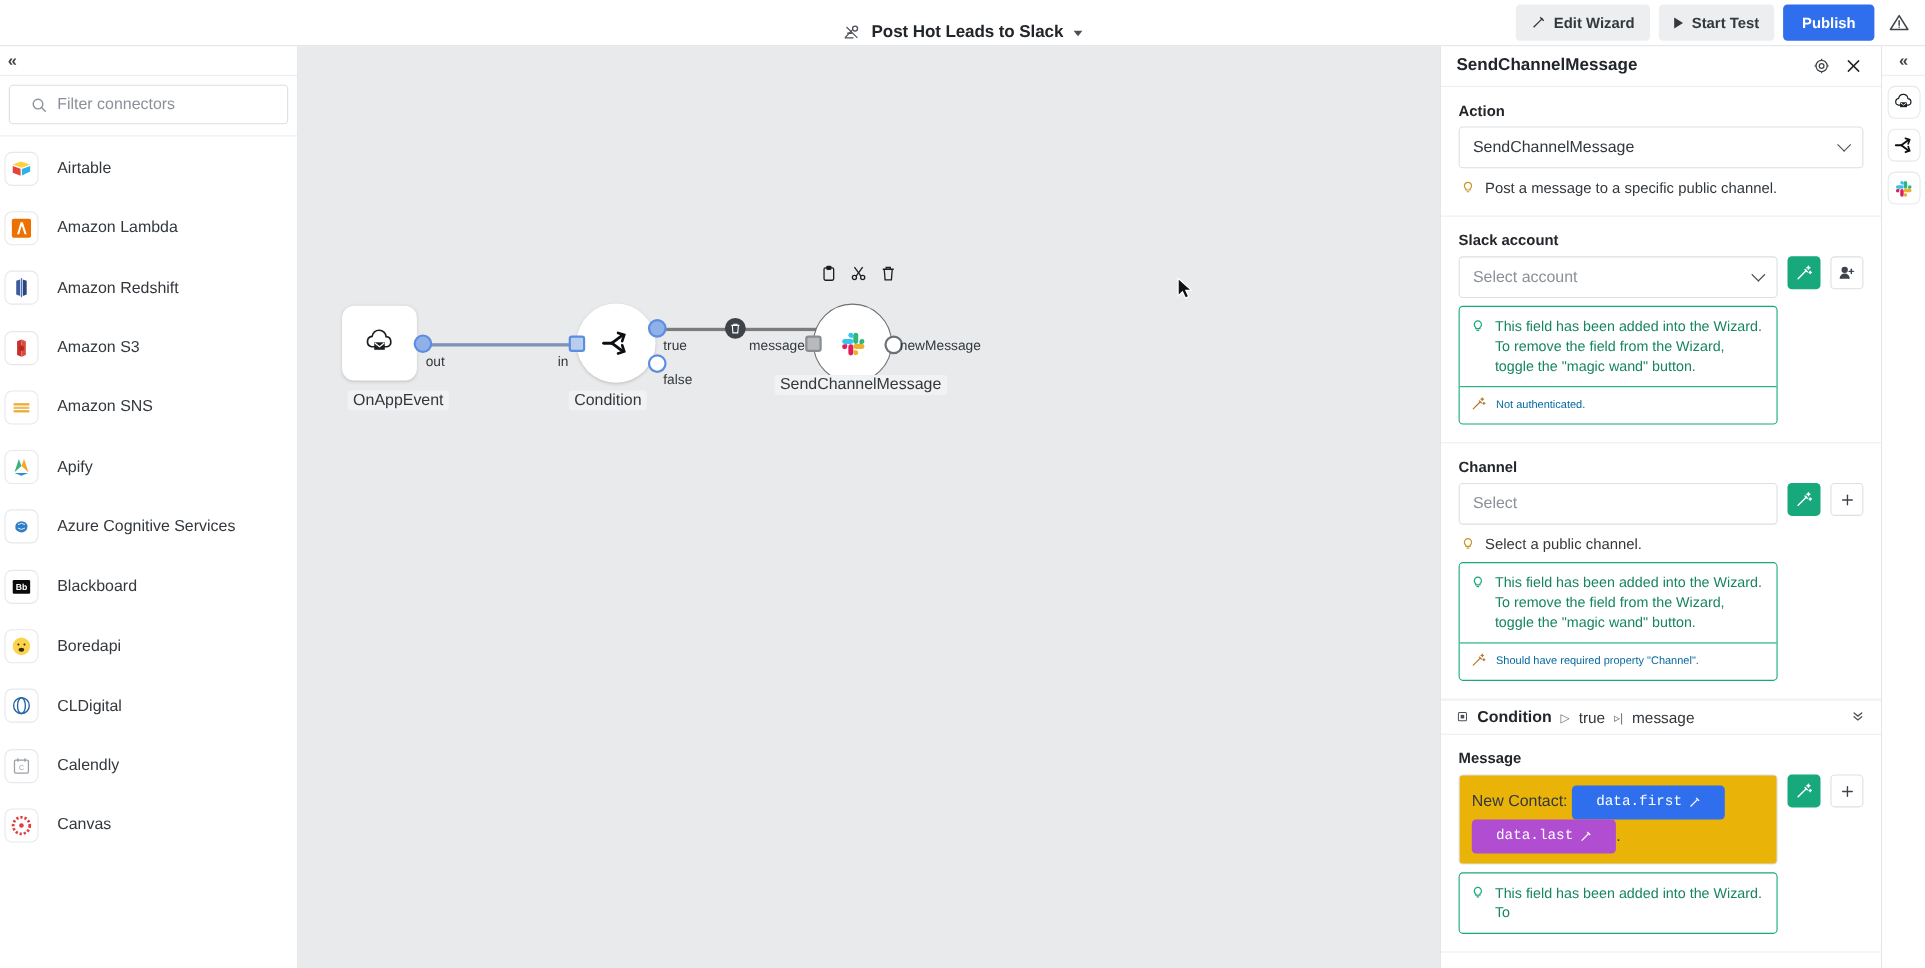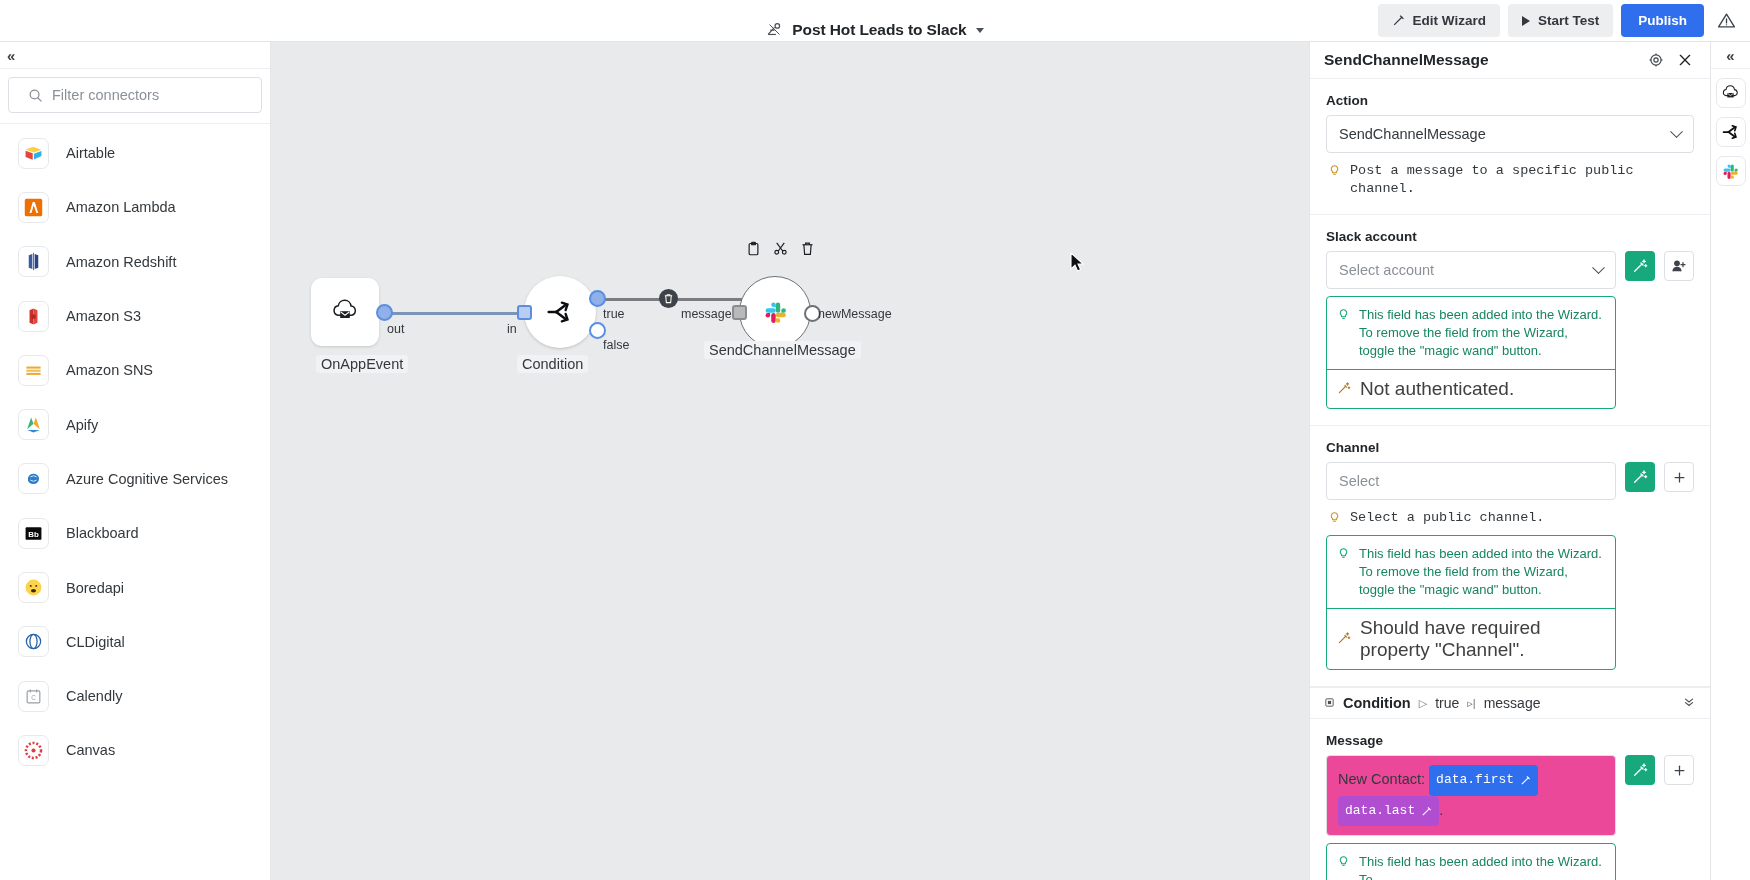--- a/index.html
+++ b/index.html
@@ -55,21 +55,21 @@
     height: 36px; border: 1px solid #dcdfe3; border-radius: 4px;
     display: flex; align-items: center; gap: 9px; padding: 0 19px; background: #fff;
   }
   .sb-search input {
     flex: 1; border: none; outline: none; font-size: 14.5px; color: #33383d;
     font-family: "Liberation Sans", sans-serif; background: transparent;
   }
   .sb-search input::placeholder { color: #8b9198; }
   .sb-list { flex: 1; overflow: hidden; padding-top: 2px; }
   .sb-item {
-    height: 54.3px; display: flex; align-items: center; gap: 17px; padding-left: 18px; cursor: pointer;
+    height: 54.3px; display: flex; align-items: center; gap: 17px; padding-left: 4px; cursor: pointer;
   }
   .sb-icon {
     width: 31px; height: 31px; border: 1px solid #e6e8eb; border-radius: 7px; background: #fff;
     display: flex; align-items: center; justify-content: center; flex: 0 0 31px;
   }
   .sb-label { font-size: 14.5px; color: #33383d; }
 
   
   .canvas {
     position: absolute; top: 42px; left: 271px; width: 1039px; height: 838px;
@@ -124,50 +124,50 @@
   .select-box {
     height: 38px; border: 1px solid #dcdfe3; border-radius: 4px; background: #fff;
     display: flex; align-items: center; padding: 0 12px; font-size: 14.5px; color: #33383d; cursor: pointer;
   }
   .select-box .ph { color: #8b9198; }
   .select-box .val { flex: 1; }
   .chev {
     width: 9px; height: 9px; border-right: 1.6px solid #4a5057; border-bottom: 1.6px solid #4a5057;
     transform: rotate(45deg) translate(-2px,-2px);
   }
-  .hint { display: flex; gap: 9px; align-items: flex-start; margin-top: 9px; padding-left: 2px; font-family: Liberation Mono, monospace; }
+  .hint { display: flex; gap: 9px; align-items: flex-start; margin-top: 9px; padding-left: 2px; }
   .hint-txt { font-size: 13.5px; color: #33383d; line-height: 1.35; }
   .bulb { flex: 0 0 13px; margin-top: 1px; }
   .row-with-btns { display: flex; align-items: flex-start; gap: 9px; }
   .row-with-btns .grow { flex: 1; min-width: 0; }
   .sq-btn {
     width: 30px; height: 30px; border-radius: 4px; display: flex; align-items: center; justify-content: center;
     cursor: pointer; flex: 0 0 30px;
   }
   .sq-btn.green { background: #17a97b; }
   .sq-btn.outline { border: 1px solid #dcdfe3; background: #fff; }
   .wizard-box { border: 1px solid #17a97b; border-radius: 4px; margin-top: 7px; }
   .wizard-note { display: flex; gap: 9px; padding: 9px 10px; align-items: flex-start; }
   .wizard-note .t { font-size: 13px; color: #17855f; line-height: 1.38; }
   .wizard-err { display: flex; gap: 9px; padding: 8px 10px; align-items: center; border-top: 1px solid #17a97b; }
-  .wizard-err .t { font-size: 19px; color: #404040; }
+  .wizard-err .t { font-size: 10px; color: #0369a1; }
   .breadcrumb {
     height: 32px; display: flex; align-items: center; gap: 8px; padding: 0 14px;
     border-bottom: 1px solid #eceef0; border-top: 1px solid #eceef0; background: #fff;
   }
   .bc-main { font-size: 14.5px; font-weight: bold; color: #22262a; }
   .bc-seg { font-size: 14px; color: #33383d; }
   .bc-sep { font-size: 11px; color: #6b7177; }
   .bc-collapse { margin-left: auto; cursor: pointer; color: #4a5057; font-size: 13px; }
   .msg-box {
     min-height: 72px; border: 1px solid #dcdfe3; border-radius: 4px; padding: 9px 11px;
-    font-size: 14.5px; color: #33383d; line-height: 2.05; background: #ec4899;
+    font-size: 14.5px; color: #33383d; line-height: 2.05; background: #eab308;
   }
   .chip {
-    display: inline-flex; align-items: center; gap: 6px; border-radius: 4px; padding: 2px 7px;
+    display: inline-flex; align-items: center; gap: 6px; border-radius: 4px; padding: 2px 22px;
     color: #fff; font-family: "Liberation Mono", monospace; font-size: 13px; vertical-align: middle;
   }
   .chip.blue { background: #2f6fed; }
   .chip.purple { background: #b14dd0; }
 
   
   .rail {
     position: absolute; top: 42px; right: 0; width: 40px; height: 838px;
     background: #fff; border-left: 1px solid #e3e5e8; display: flex; flex-direction: column; align-items: center;
   }

